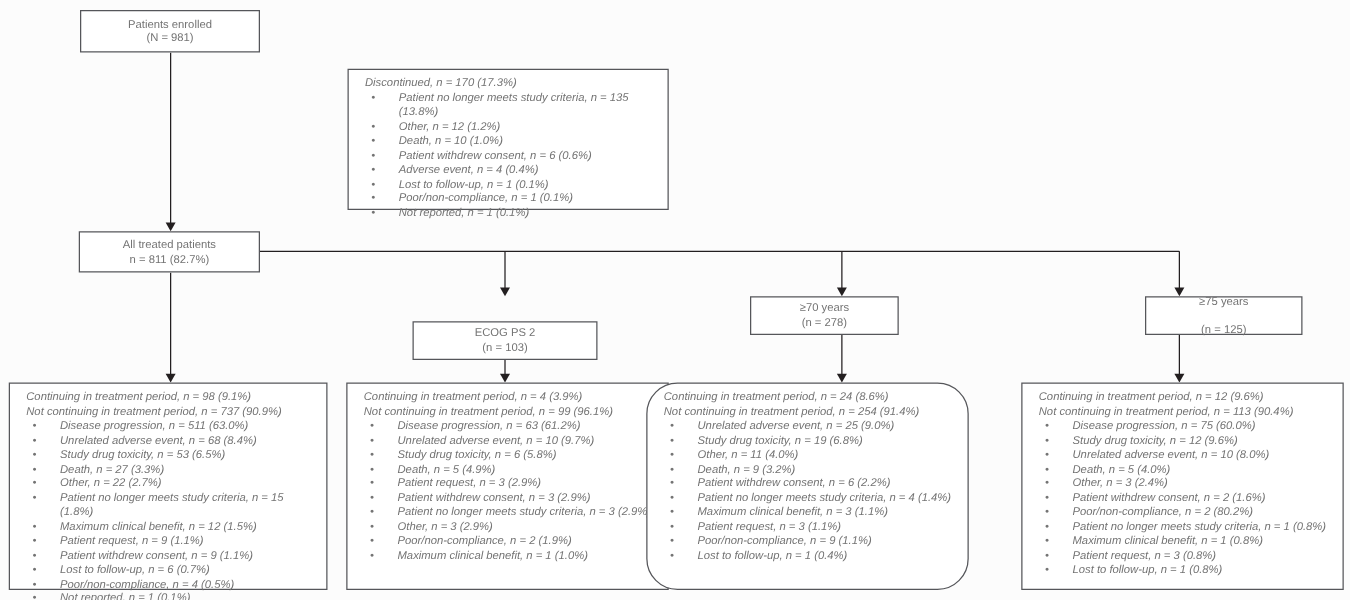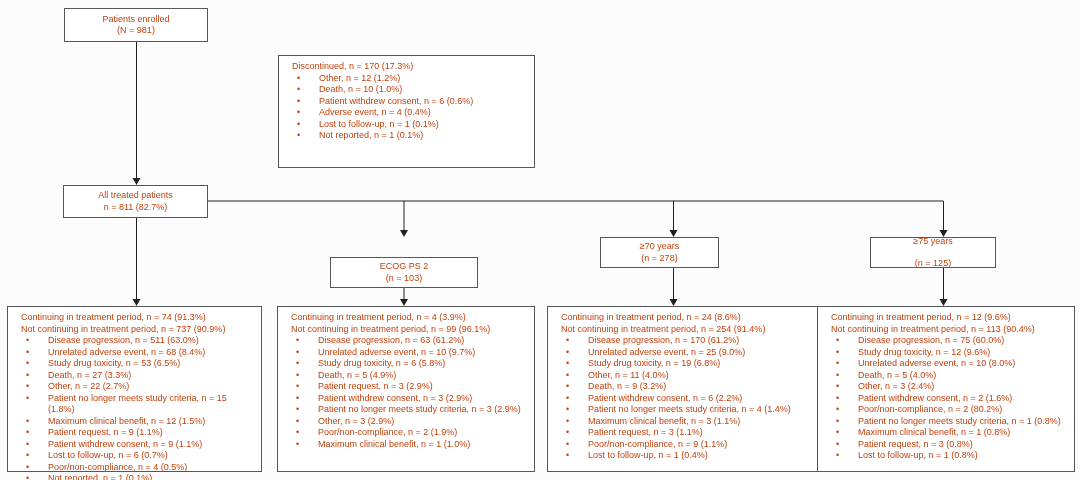--- a/index.html
+++ b/index.html
@@ -2,21 +2,21 @@
 <html><head>
 <meta charset="utf-8">
 <style>
   html, body { margin: 0; padding: 0; background: #ffffff; }
   #canvas {
     position: relative;
     width: 1080px;
     height: 480px;
     background: #fcfcfc;
     font-family: "Liberation Sans", sans-serif;
-    color: #c2410c;
+    color: #737373;
     overflow: hidden;
   }
   #connectors {
     position: absolute;
     left: 0; top: 0;
     width: 1080px; height: 480px;
     z-index: 0;
   }
   .flow-box {
     position: absolute;
@@ -27,40 +27,40 @@
     font-size: 9px;
     line-height: 11.5px;
   }
   .center-box {
     display: flex;
     flex-direction: column;
     align-items: center;
     justify-content: center;
     text-align: center;
   }
-  .detail-box { padding: 5px 6px 0 6px; }
+  .detail-box { padding: 5px 6px 0 6px; font-style: italic; }
   .detail-title { padding-left: 7px; }
   ul.bullets { margin: 0; padding: 0; list-style: none; }
   ul.bullets li { position: relative; padding-left: 34px; }
   ul.bullets li::before {
     content: "\2022";
     position: absolute;
     left: 12px;
     top: 0;
   }
   
   #box-enrolled   { left: 64px;  top: 8px;   width: 144px; height: 34px; }
   #box-discontinued { left: 278px; top: 55px; width: 257px; height: 113px; }
   #box-treated    { left: 63px;  top: 185px; width: 145px; height: 33px; }
   #box-branch-0   { left: 330px; top: 237px; width: 148px; height: 31px; margin-top: 20px; }
   #box-branch-1   { left: 600px; top: 237px; width: 119px; height: 31px; }
-  #box-branch-2   { left: 870px; top: 237px; width: 126px; height: 31px; gap: 11px; }
+  #box-branch-2   { left: 916px; top: 237px; width: 126px; height: 31px; gap: 11px; }
   #box-outcome-0  { left: 7px;   top: 306px; width: 255px; height: 166px; }
   #box-outcome-1  { left: 277px; top: 306px; width: 258px; height: 166px; }
-  #box-outcome-2  { left: 547px; top: 306px; width: 280px; height: 166px; }
+  #box-outcome-2  { left: 517px; top: 306px; width: 258px; height: 166px; border-radius: 25px; }
   #box-outcome-3  { left: 817px; top: 306px; width: 258px; height: 166px; }
 </style>
 </head>
 <body>
 
 <div id="canvas">
 
   <svg id="connectors" viewBox="0 0 1080 480" xmlns="http://www.w3.org/2000/svg">
 
     <line x1="136.5" y1="42" x2="136.5" y2="179" stroke="#231f20" stroke-width="1"></line>
@@ -87,25 +87,27 @@
   </svg>
 
   <div id="box-enrolled" class="flow-box center-box">
     <div>Patients enrolled</div>
     <div>(N = 981)</div>
   </div>
 
   <div id="box-discontinued" class="flow-box detail-box">
     <div class="detail-title">Discontinued, n = 170 (17.3%)</div>
     <ul class="bullets">
+        <li>Patient no longer meets study criteria, n = 135 (13.8%)</li>
         <li>Other, n = 12 (1.2%)</li>
         <li>Death, n = 10 (1.0%)</li>
         <li>Patient withdrew consent, n = 6 (0.6%)</li>
         <li>Adverse event, n = 4 (0.4%)</li>
         <li>Lost to follow-up, n = 1 (0.1%)</li>
+        <li>Poor/non-compliance, n = 1 (0.1%)</li>
         <li>Not reported, n = 1 (0.1%)</li>
       </ul>
   </div>
 
   <div id="box-treated" class="flow-box center-box">
     <div>All treated patients</div>
     <div>n = 811 (82.7%)</div>
   </div>
 
   <div id="box-branch-0" class="flow-box center-box">
@@ -117,21 +119,21 @@
     <div>≥70 years</div>
     <div>(n = 278)</div>
   </div>
 
   <div id="box-branch-2" class="flow-box center-box">
     <div>≥75 years</div>
     <div>(n = 125)</div>
   </div>
 
   <div id="box-outcome-0" class="flow-box detail-box">
-    <div class="detail-title">Continuing in treatment period, n = 74 (91.3%)</div>
+    <div class="detail-title">Continuing in treatment period, n = 98 (9.1%)</div>
     <div class="detail-title">Not continuing in treatment period, n = 737 (90.9%)</div>
     <ul class="bullets">
         <li>Disease progression, n = 511 (63.0%)</li>
         <li>Unrelated adverse event, n = 68 (8.4%)</li>
         <li>Study drug toxicity, n = 53 (6.5%)</li>
         <li>Death, n = 27 (3.3%)</li>
         <li>Other, n = 22 (2.7%)</li>
         <li>Patient no longer meets study criteria, n = 15 (1.8%)</li>
         <li>Maximum clinical benefit, n = 12 (1.5%)</li>
         <li>Patient request, n = 9 (1.1%)</li>
@@ -156,21 +158,20 @@
         <li>Other, n = 3 (2.9%)</li>
         <li>Poor/non-compliance, n = 2 (1.9%)</li>
         <li>Maximum clinical benefit, n = 1 (1.0%)</li>
       </ul>
   </div>
 
   <div id="box-outcome-2" class="flow-box detail-box">
     <div class="detail-title">Continuing in treatment period, n = 24 (8.6%)</div>
     <div class="detail-title">Not continuing in treatment period, n = 254 (91.4%)</div>
     <ul class="bullets">
-        <li>Disease progression, n = 170 (61.2%)</li>
         <li>Unrelated adverse event, n = 25 (9.0%)</li>
         <li>Study drug toxicity, n = 19 (6.8%)</li>
         <li>Other, n = 11 (4.0%)</li>
         <li>Death, n = 9 (3.2%)</li>
         <li>Patient withdrew consent, n = 6 (2.2%)</li>
         <li>Patient no longer meets study criteria, n = 4 (1.4%)</li>
         <li>Maximum clinical benefit, n = 3 (1.1%)</li>
         <li>Patient request, n = 3 (1.1%)</li>
         <li>Poor/non-compliance, n = 9 (1.1%)</li>
         <li>Lost to follow-up, n = 1 (0.4%)</li>

